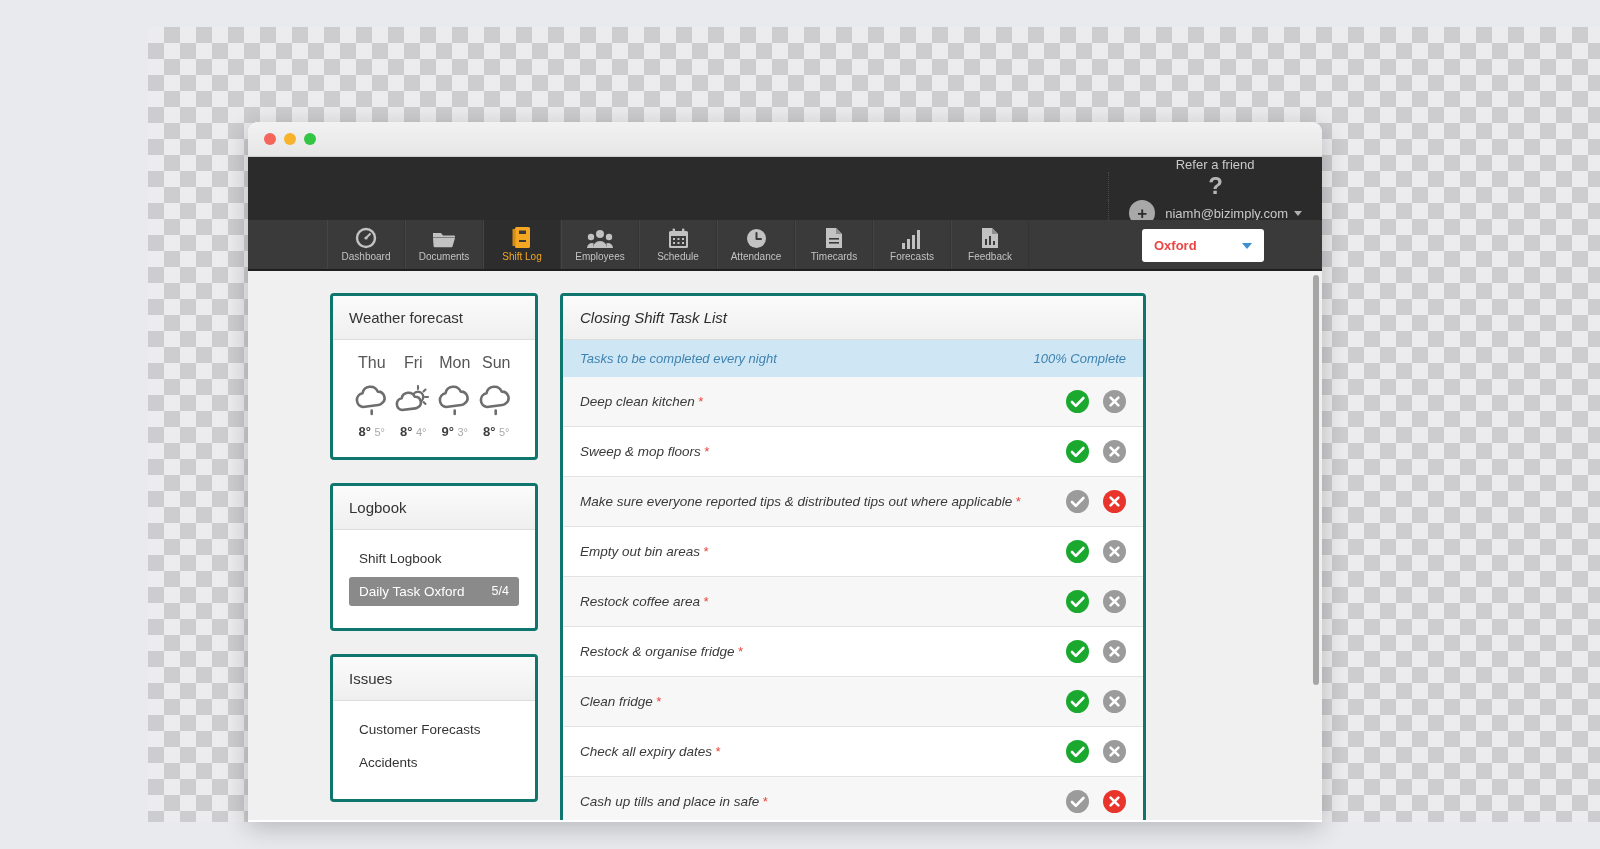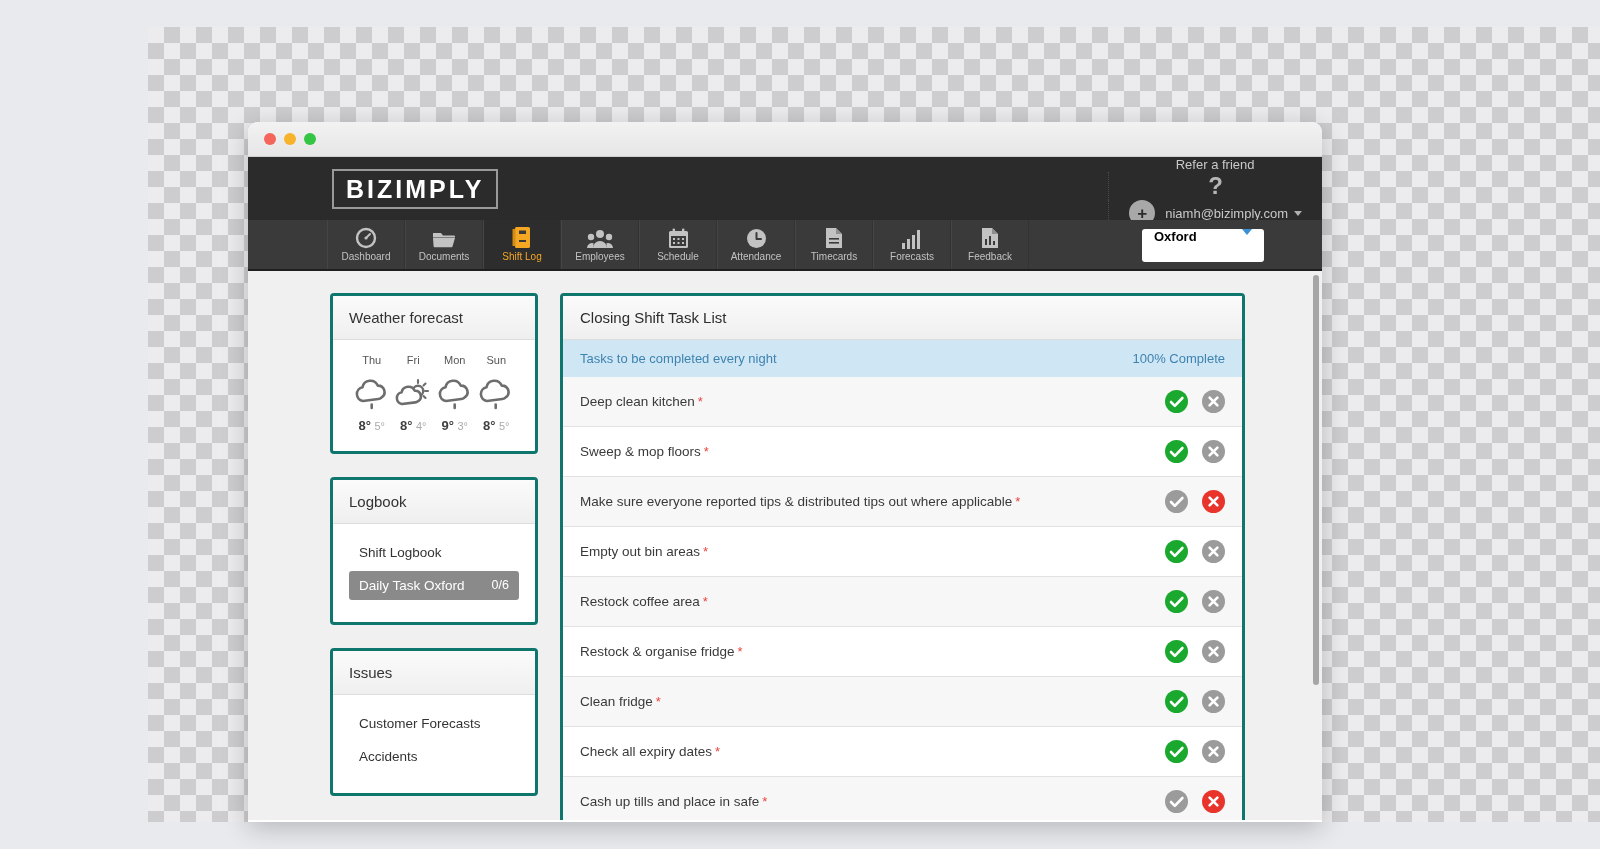--- a/index.html
+++ b/index.html
@@ -153,23 +153,23 @@
   .navicon svg { display: block; }
   .locbox {
     position: absolute;
     right: 58px;
     top: 9px;
     width: 122px;
     height: 33px;
     background: #ffffff;
     border-radius: 3px;
     display: flex;
-    align-items: flex-start;
+    align-items: center;
     padding: 0 12px;
-    color: #000000;
+    color: #ef4444;
     font-size: 13px;
     font-weight: bold;
     cursor: pointer;
   }
   .locbox .caret {
     margin-left: auto;
     width: 0; height: 0;
     border-left: 5px solid transparent;
     border-right: 5px solid transparent;
     border-top: 6px solid #3b8fd4;
@@ -179,42 +179,42 @@
   .appbody {
     position: relative;
     height: 549px;
     background: #f0f0f0;
     padding: 22px 0 0 0;
     display: flex;
     gap: 22px;
     overflow: hidden;
   }
   .leftcol { width: 208px; margin-left: 82px; flex: none; }
-  .rightcol { width: 685px; flex: none; }
+  .rightcol { width: 586px; flex: none; font-style: italic; }
 
   .card {
     background: #ffffff;
     border: 3px solid #0f766e;
     border-radius: 4px;
     margin-bottom: 23px;
     overflow: hidden;
   }
   .card-head {
     background: linear-gradient(#fbfbfb, #efefef);
     border-bottom: 1px solid #dddddd;
     padding: 13px 16px;
     font-size: 15px;
     color: #333333;
   }
   .card-body { padding: 14px 16px 18px 16px; }
 
   
   .wx-row { display: flex; justify-content: space-between; padding: 0 2px; }
   .wx-day { width: 48px; text-align: center; }
-  .wx-name { font-size: 11px; color: #555555; margin-bottom: 6px; }
+  .wx-name { font-size: 16px; color: #555555; margin-bottom: 6px; }
   .wx-icon { height: 44px; display: flex; align-items: center; justify-content: center; }
   .wx-temps { font-size: 12px; margin-top: 2px; white-space: nowrap; }
   .wx-hi { font-weight: bold; color: #3f3f3f; font-size: 13px; }
   .wx-lo { color: #aaaaaa; font-size: 11px; }
 
   
   .lb-item {
     font-size: 13.5px;
     color: #333333;
     padding: 7px 10px;
@@ -281,21 +281,20 @@
 
   <div id="window">
 
     <div class="titlebar">
       <div class="dot red"></div>
       <div class="dot yellow"></div>
       <div class="dot green"></div>
     </div>
 
     <div class="brandbar">
-      <div class="logo">BIZIMPLY</div>
       <div class="brandright">
         <div class="brand-cell first">Refer a friend</div>
         <div class="brand-cell">
           <span class="qmark">?</span>
         </div>
         <div class="brand-cell">
           <span class="avatar">+</span>
           <span>niamh@bizimply.com</span>
           <span class="caret-down"></span>
         </div>
@@ -508,21 +507,21 @@
 
         <div class="card">
           <div class="card-head">Logbook</div>
           <div class="card-body">
             <div class="lb-item">
               <span>Shift Logbook</span>
               <span class="lb-count"></span>
             </div>
             <div class="lb-item active">
               <span>Daily Task Oxford</span>
-              <span class="lb-count">0/6</span>
+              <span class="lb-count">5/4</span>
             </div>
           </div>
         </div>
 
         <div class="card">
           <div class="card-head">Issues</div>
           <div class="card-body">
             <div class="lb-item">
               <span>Customer Forecasts</span>
             </div>

